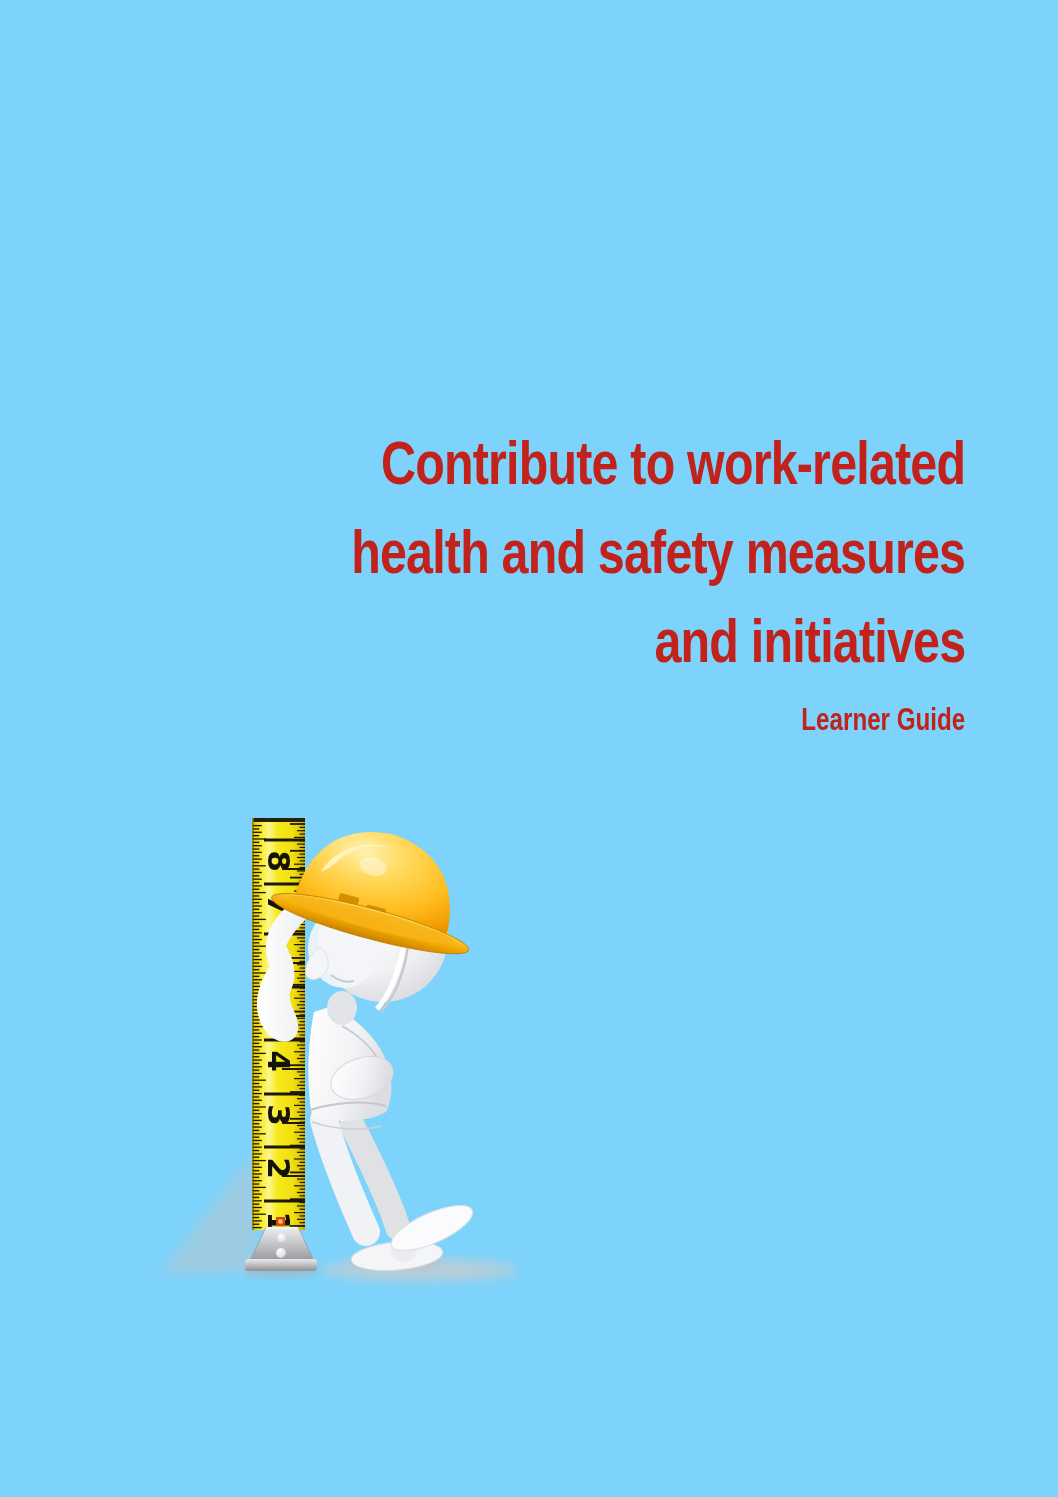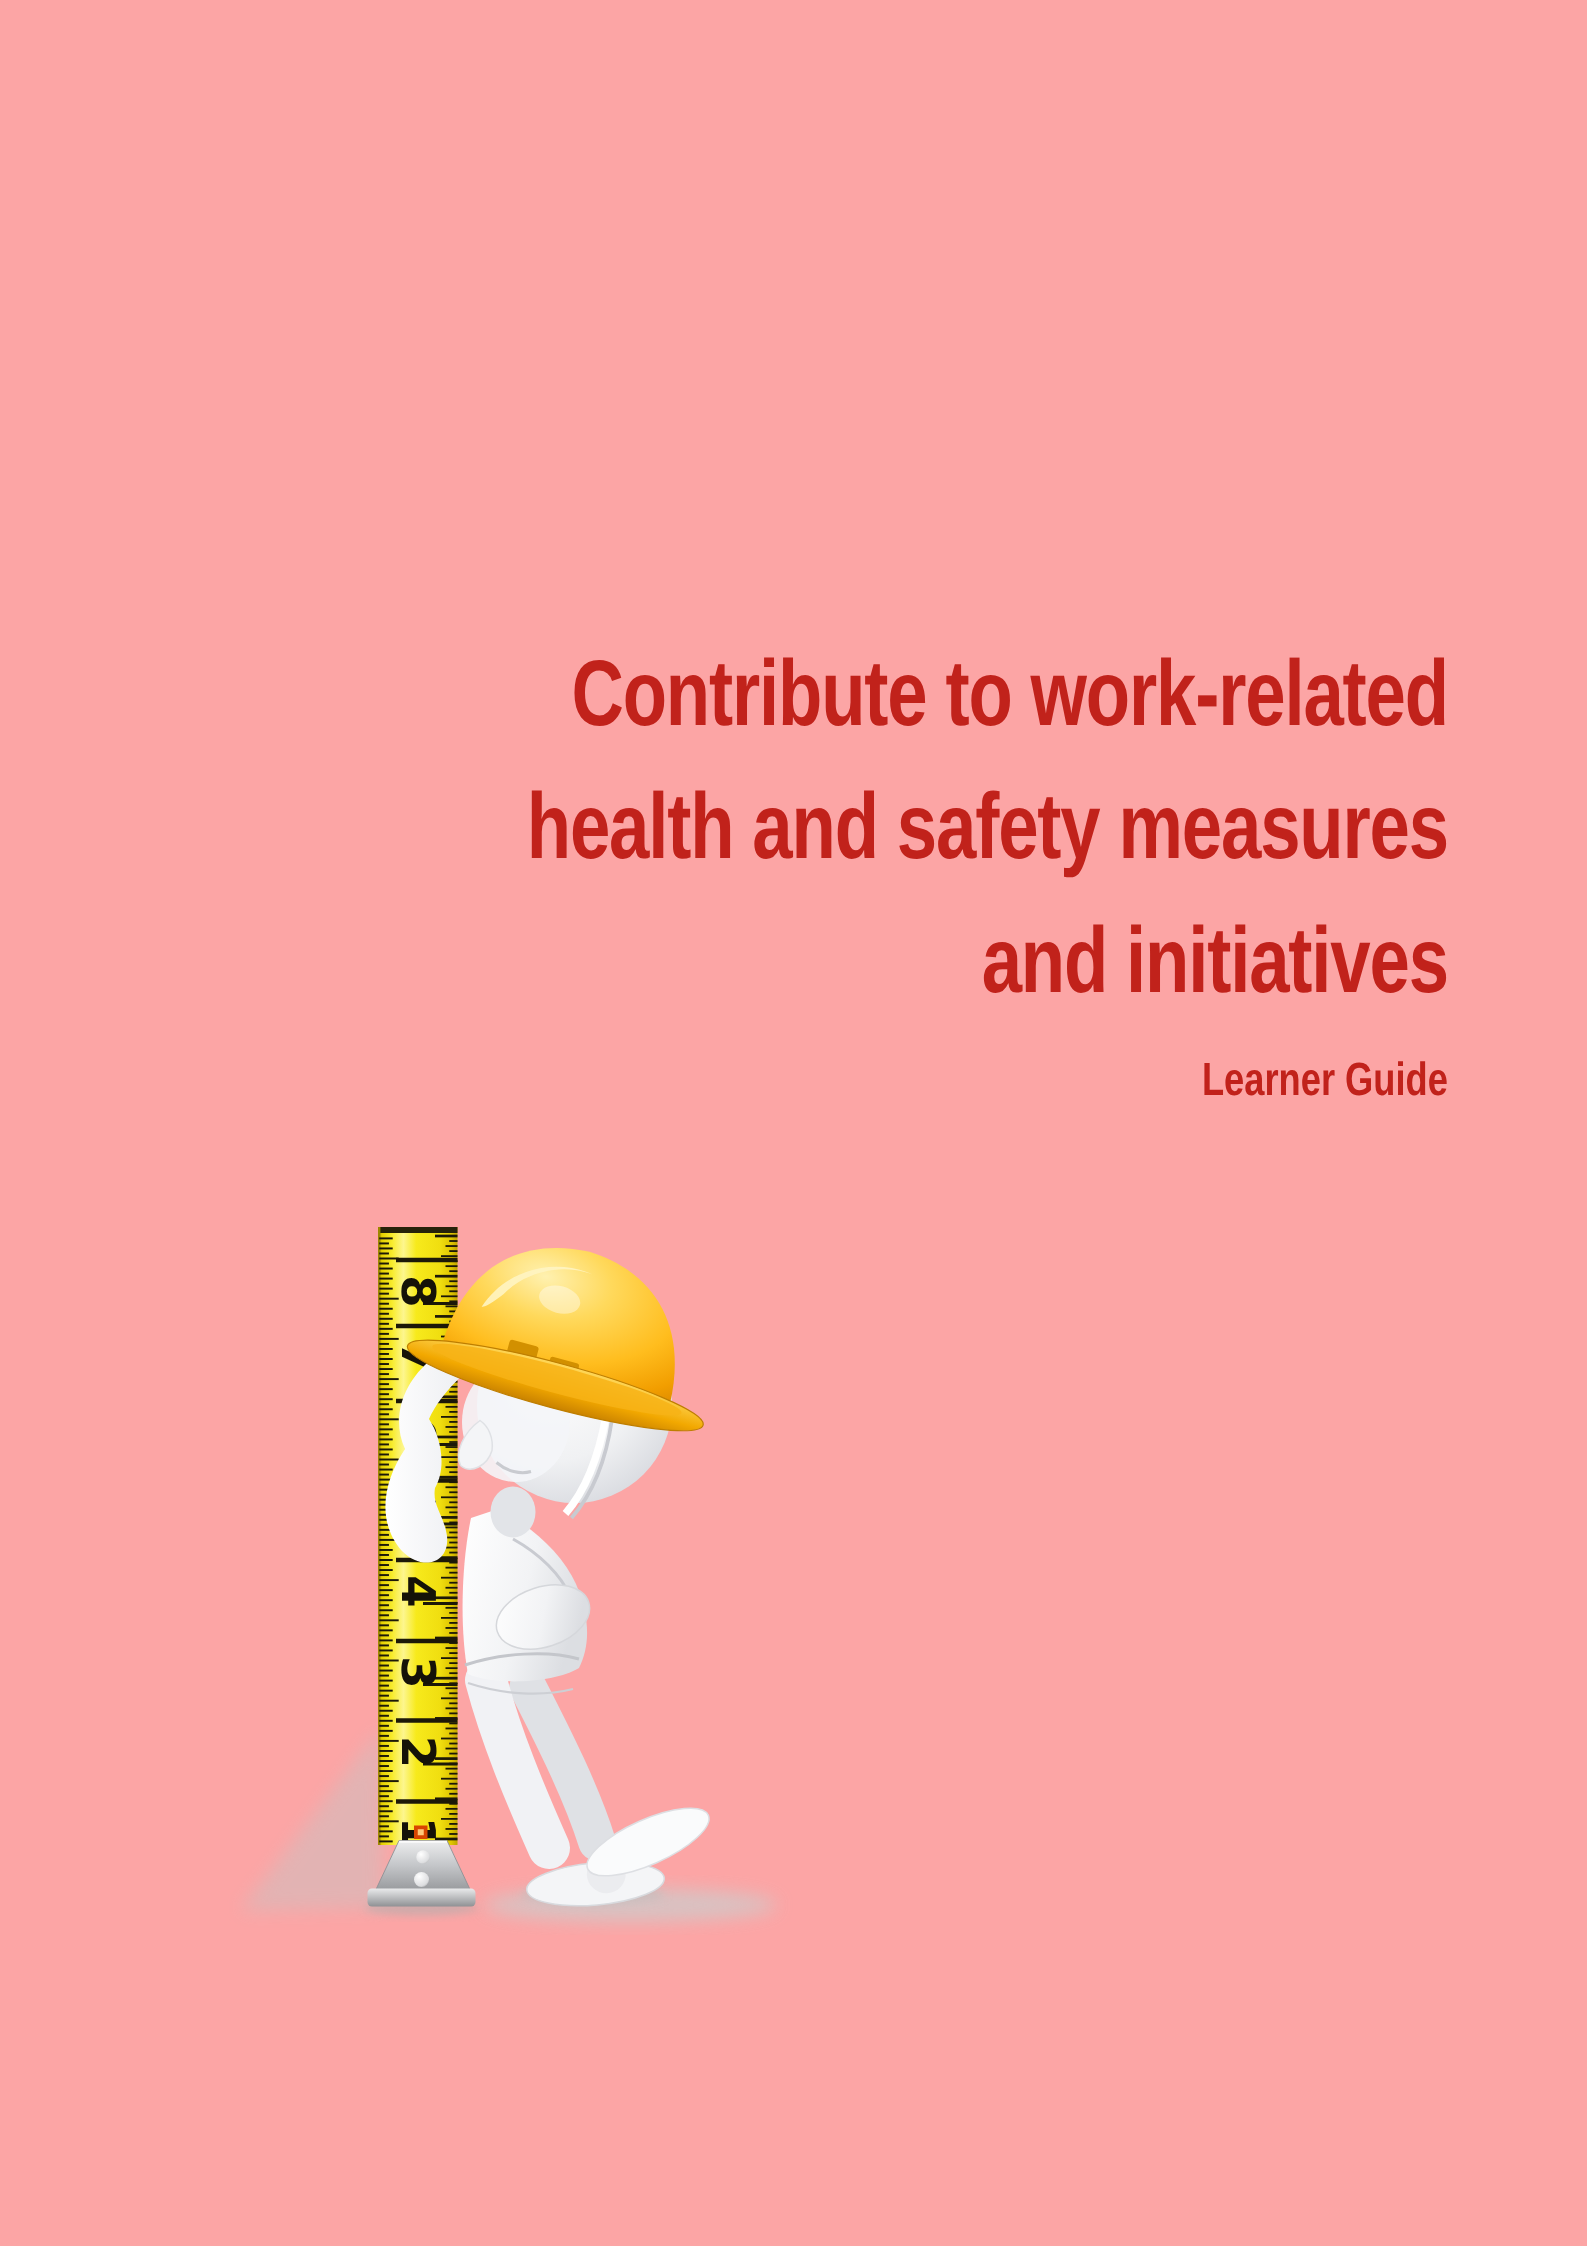--- a/index.html
+++ b/index.html
@@ -22,21 +22,21 @@
   }
   .illustration{position:absolute;left:150px;top:800px;width:420px;height:500px;}
   svg text.tape-digit{
     font-family:"DejaVu Sans","Liberation Sans",sans-serif;
     font-weight:700;font-size:31px;fill:#151208;
   }
 </style>
 </head>
 <body>
 
-<div class="page" style="background: #fca5a5;">
+<div class="page" style="background: #7dd3fc;">
 
   <div class="title-block">
     <div class="title-line" style="color: rgb(193, 34, 27);">Contribute to work-related</div>
     <div class="title-line" style="color: rgb(193, 34, 27);">health and safety measures</div>
     <div class="title-line" style="color: rgb(193, 34, 27);">and initiatives</div>
     <div class="subtitle" style="color: rgb(193, 34, 27);">Learner Guide</div>
   </div>
 
   <svg class="illustration" viewBox="150 800 420 500" xmlns="http://www.w3.org/2000/svg">
     <defs>

